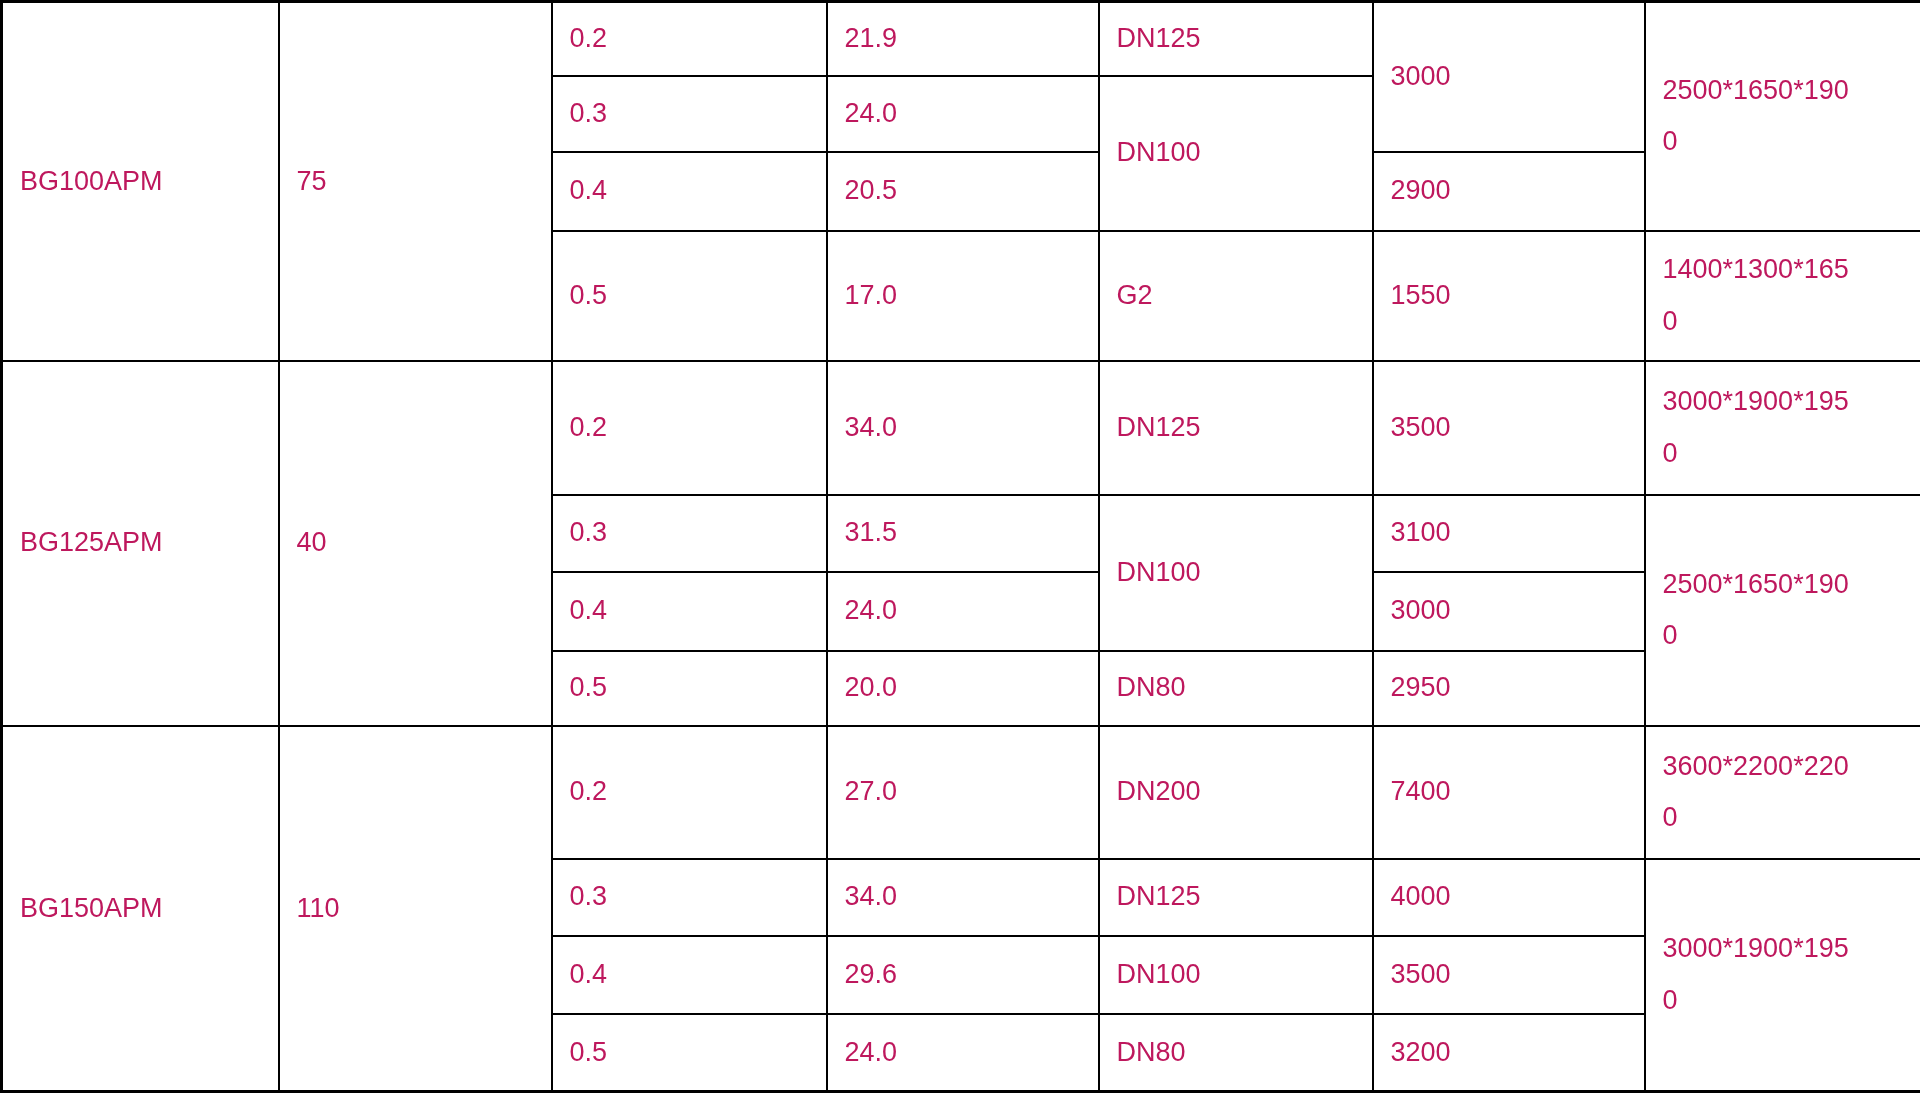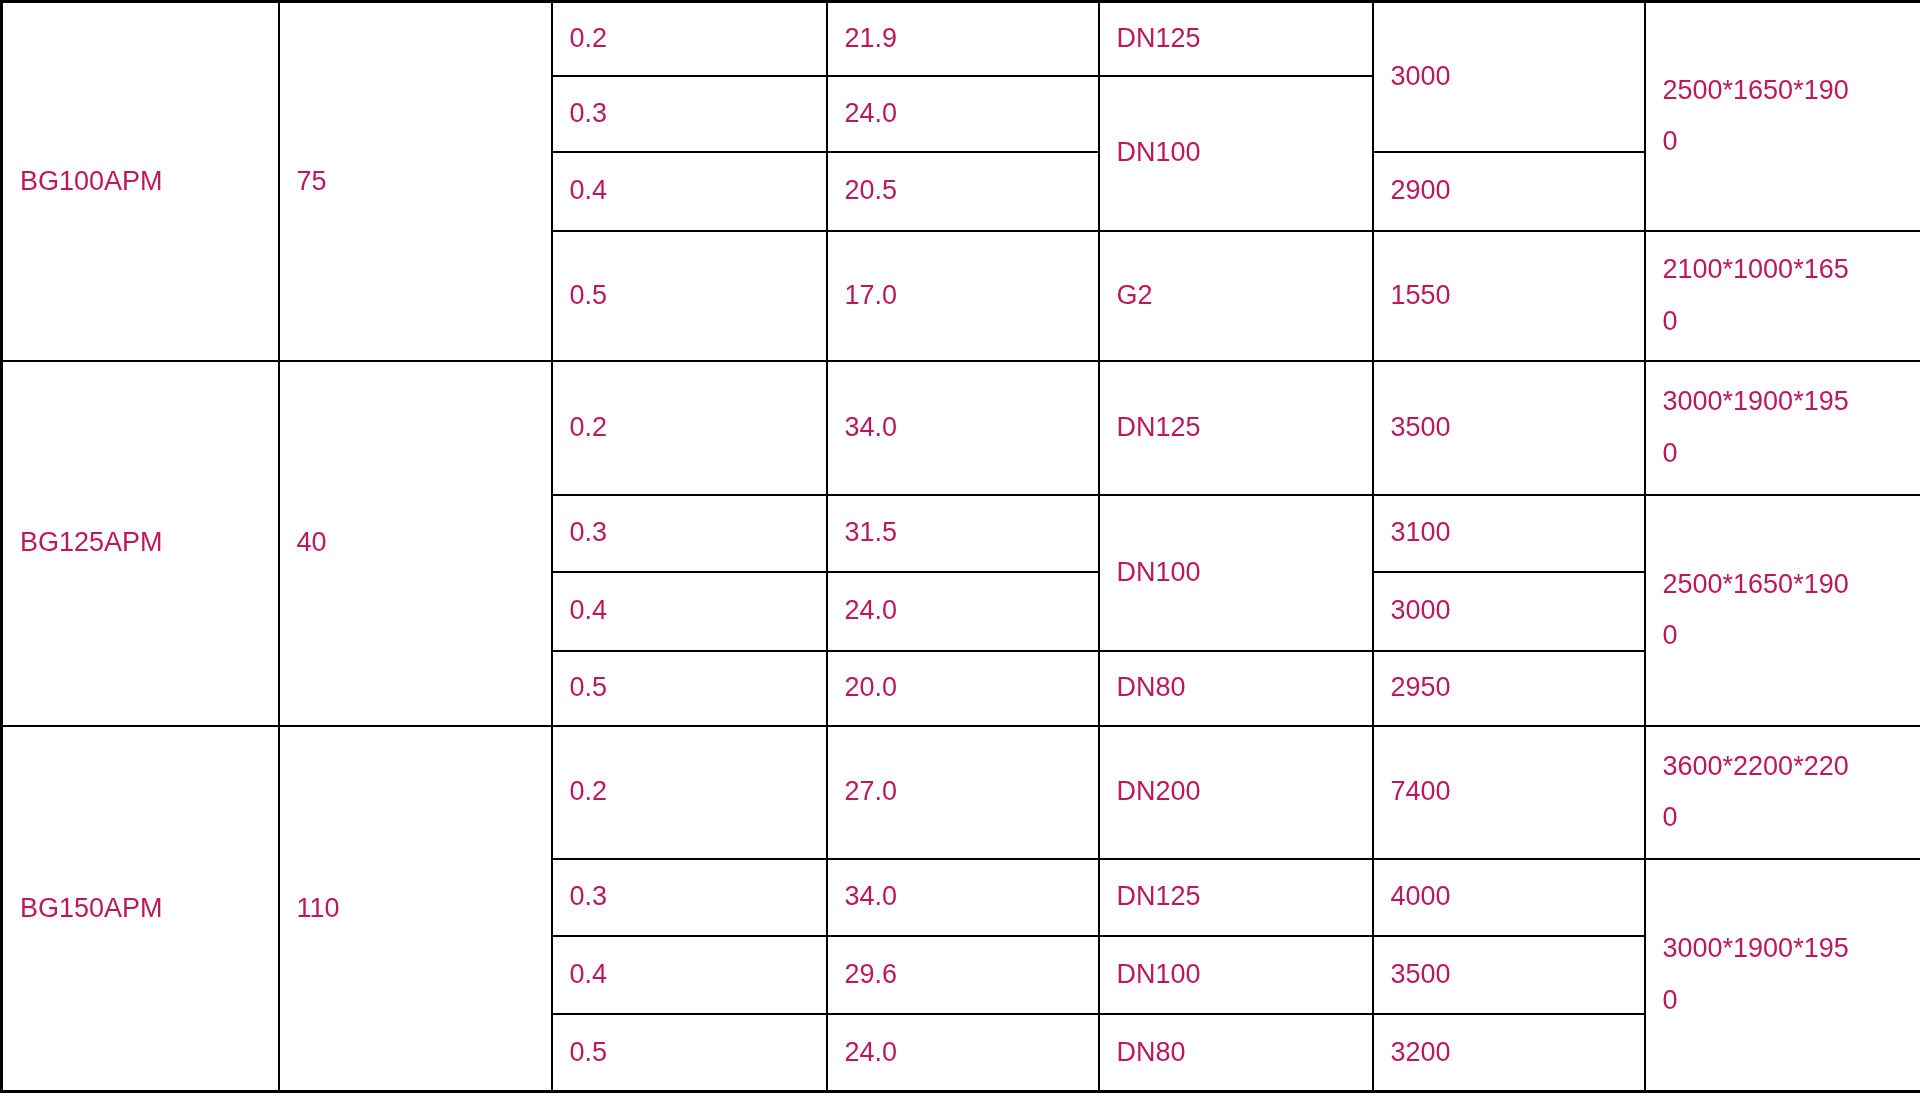--- a/index.html
+++ b/index.html
@@ -66,21 +66,21 @@
     <td>0.4</td>
     <td>20.5</td>
     <td>2900</td>
   </tr>
   <tr style="height:130px">
     <td>0.5</td>
     <td>17.0</td>
     <td>G2</td>
     <td>1550</td>
     <td>
-      <div class="dims-inner">2100*1000*1650</div>
+      <div class="dims-inner">1400*1300*1650</div>
     </td>
   </tr>
 
   <tr style="height:134px">
     <td rowspan="4">BG125APM</td>
     <td rowspan="4">40</td>
     <td>0.2</td>
     <td>34.0</td>
     <td>DN125</td>
     <td>3500</td>

